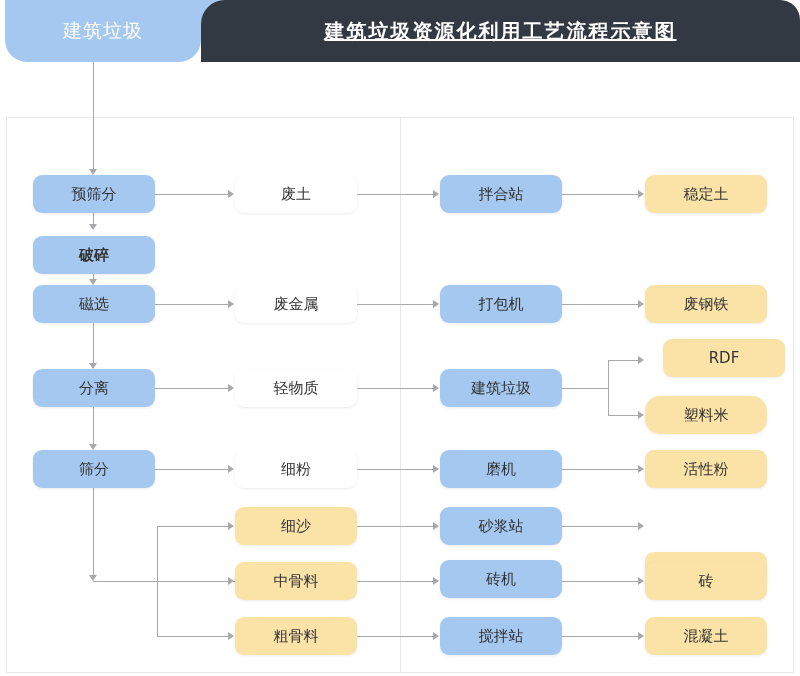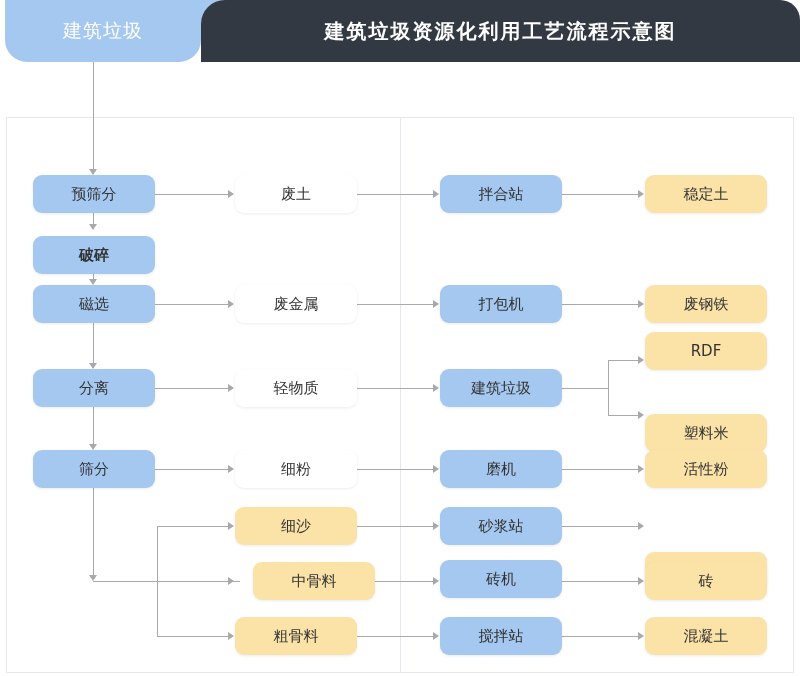--- a/index.html
+++ b/index.html
@@ -19,21 +19,21 @@
     display: flex; align-items: center; justify-content: center;
   }
   .hdr-tab span { color: #ffffff; font-size: 19px; letter-spacing: 1px; }
 
   .hdr-bar {
     position: absolute; left: 201px; top: 0px; width: 599px; height: 62px;
     background: #333942;
     border-radius: 0 20px 0 0;
     display: flex; align-items: center; justify-content: center;
   }
-  .hdr-bar span { color: #ffffff; font-size: 20px; font-weight: bold; letter-spacing: 2px; }
+  .hdr-bar span { color: #ffffff; font-size: 20px; font-weight: bold; letter-spacing: 2px; text-decoration: underline; }
   .hdr-notch {
     position: absolute; left: 201px; top: 0px; width: 24px; height: 24px;
     background: #a5c8f0;
     pointer-events: none;
   }
   .hdr-notch::after {
     content: ""; position: absolute; left: 0; top: 0; width: 24px; height: 24px;
     background: #333942; border-top-left-radius: 24px;
   }
 
@@ -193,21 +193,21 @@
       </div>
       <div class="node white col2" style="top: 369px;">
         <span>轻物质</span>
       </div>
       <div class="node white col2" style="top: 450px;">
         <span>细粉</span>
       </div>
       <div class="node yellow col2" style="top: 507px;">
         <span>细沙</span>
       </div>
-      <div class="node yellow col2" style="top: 562px; margin-left: 18px;">
+      <div class="node yellow col2" style="top: 562px;">
         <span>中骨料</span>
       </div>
       <div class="node yellow col2" style="top: 617px;">
         <span>粗骨料</span>
       </div>
       <div class="node blue col3" style="top: 175px;">
         <span>拌合站</span>
       </div>
       <div class="node blue col3" style="top: 285px;">
         <span>打包机</span>
@@ -226,24 +226,24 @@
       </div>
       <div class="node blue col3" style="top: 617px;">
         <span>搅拌站</span>
       </div>
       <div class="node yellow col4" style="top: 175px;">
         <span>稳定土</span>
       </div>
       <div class="node yellow col4" style="top: 285px;">
         <span>废钢铁</span>
       </div>
-      <div class="node yellow col4" style="top: 332px;">
+      <div class="node yellow col4" style="top: 339px; margin-left: 18px;">
         <span>RDF</span>
       </div>
-      <div class="node yellow col4" style="top: 414px;">
+      <div class="node yellow col4" style="top: 396px; border-radius: 15px;">
         <span>塑料米</span>
       </div>
       <div class="node yellow col4" style="top: 450px;">
         <span>活性粉</span>
       </div>
       <div class="node yellow col4" style="top: 507px; margin-top: 45px;">
         <span>砂浆</span>
       </div>
       <div class="node yellow col4" style="top: 562px;">
         <span>砖</span>

